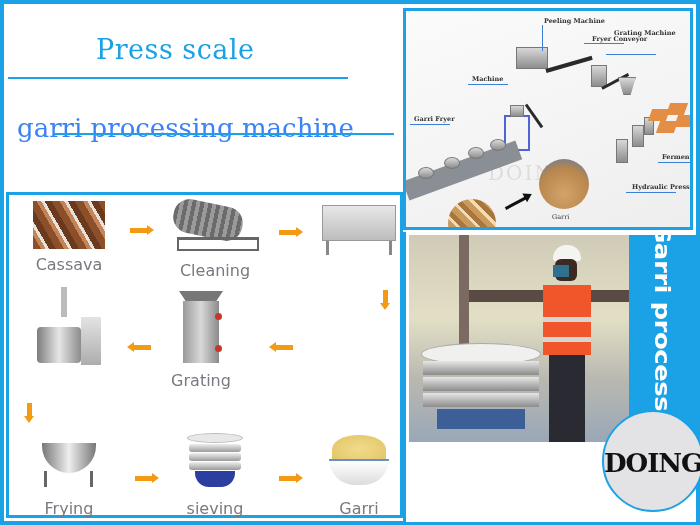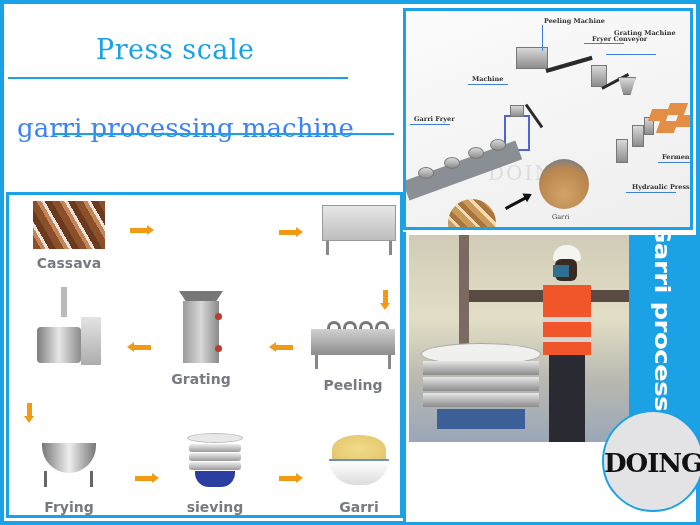--- a/index.html
+++ b/index.html
@@ -26,21 +26,21 @@
   .garri-circle { position: absolute; left: 133px; top: 148px; width: 50px; height: 50px; border-radius: 50%; background: radial-gradient(circle at 50% 70%, #d3a36a, #b9874e 60%, #5a7aa5 95%); }
   .cassava-circle { position: absolute; left: 42px; top: 188px; width: 48px; height: 48px; border-radius: 50%; background: repeating-linear-gradient(45deg,#c99a5a 0 6px,#f0dbb6 6px 9px,#a8753c 9px 14px); }
   .arrow-black { position: absolute; left: 98px; top: 190px; width: 26px; height: 3px; background: #111; transform: rotate(-28deg); }
   .arrow-black::after { content: ""; position: absolute; right: -4px; top: -4px; border-left: 8px solid #111; border-top: 5.5px solid transparent; border-bottom: 5.5px solid transparent; }
   .watermark { position: absolute; left: 82px; top: 150px; font-family: "DejaVu Serif", serif; font-size: 20px; color: rgba(120,120,120,0.18); letter-spacing: 2px; }
 
   
   .process { position: absolute; left: 6px; top: 192px; width: 397px; height: 326px; border: 3px solid #1ba1e6; background: #fff; }
   .step { position: absolute; width: 120px; text-align: center; }
   .step .img { margin: 0 auto; height: 58px; }
-  .step .lbl { font-family: "DejaVu Sans", sans-serif; font-weight: bold; font-size: 14px; color: #777a80; margin-top: 6px; }
+  .step .lbl { font-family: "DejaVu Sans", sans-serif; font-weight: normal; font-size: 16px; color: #777a80; margin-top: 6px; }
   .oarrow { position: absolute; width: 18px; height: 5px; background: #f39a14; }
   .oarrow.r::after { content: ""; position: absolute; right: -6px; top: -3px; border-left: 7px solid #f39a14; border-top: 5.5px solid transparent; border-bottom: 5.5px solid transparent; }
   .oarrow.l::after { content: ""; position: absolute; left: -6px; top: -3px; border-right: 7px solid #f39a14; border-top: 5.5px solid transparent; border-bottom: 5.5px solid transparent; }
   .oarrow.d { width: 5px; height: 14px; }
   .oarrow.d::after { content: ""; position: absolute; left: -3px; bottom: -6px; border-top: 7px solid #f39a14; border-left: 5.5px solid transparent; border-right: 5.5px solid transparent; }
 
   .img-cassava { width: 72px; background: repeating-linear-gradient(60deg,#8b4f29 0 7px,#c28458 7px 11px,#e8e2d8 11px 14px,#6b3a1e 14px 20px); }
   .img-drum { width: 96px; position: relative; }
   .img-drum .drum { position: absolute; left: 6px; top: 6px; width: 70px; height: 34px; border-radius: 16px; background: repeating-linear-gradient(90deg,#6b6b6b 0 4px,#9a9a9a 4px 8px); transform: rotate(12deg); }
   .img-drum .base { position: absolute; left: 10px; top: 40px; width: 82px; height: 14px; border: 2px solid #666; border-top-width: 3px; }
@@ -152,20 +152,27 @@
   <div class="dlabel" style="left:146px;top:202px;font-weight:normal;">Garri</div>
 </div>
 
 <div class="process">
 
   <div class="step" style="left:0px;top:6px;">
     <div class="img img-cassava" style="height:48px;"></div>
     <div class="lbl">Cassava</div>
   </div>
   <div class="oarrow r" style="left:121px;top:33px;"></div>
+  <div class="step" style="left:146px;top:2px;">
+    <div class="img img-drum">
+        <div class="drum"></div>
+        <div class="base"></div>
+      </div>
+    <div class="lbl">Cleaning</div>
+  </div>
   <div class="oarrow r" style="left:270px;top:35px;"></div>
   <div class="step" style="left:290px;top:6px;">
     <div class="img img-tank" style="height:54px;">
         <div class="body"></div>
         <div class="legs"></div>
       </div>
   </div>
   <div class="oarrow d" style="left:374px;top:95px;"></div>
 
   <div class="step" style="left:0px;top:92px;">
@@ -179,31 +186,20 @@
   <div class="step" style="left:132px;top:96px;">
     <div class="img img-grater" style="height:74px;">
         <div class="hop"></div>
         <div class="box" style="height:62px;"></div>
         <div class="knob" style="top:22px;"></div>
         <div class="knob" style="top:54px;"></div>
       </div>
     <div class="lbl">Grating</div>
   </div>
   <div class="oarrow l" style="left:266px;top:150px;"></div>
-  <div class="step" style="left:284px;top:118px;">
-    <div class="img img-peeler">
-      <div class="coil" style="left:20px;"></div>
-        <div class="coil" style="left:36px;"></div>
-        <div class="coil" style="left:52px;"></div>
-        <div class="coil" style="left:68px;"></div>
-      <div class="body"></div>
-        <div class="legs"></div>
-    </div>
-    <div class="lbl">Peeling</div>
-  </div>
   <div class="oarrow d" style="left:18px;top:208px;"></div>
 
   <div class="step" style="left:0px;top:236px;">
     <div class="img img-fryer">
         <div class="pot"></div>
         <div class="leg" style="left:10px;"></div>
         <div class="leg" style="left:56px;"></div>
       </div>
     <div class="lbl" style="margin-top:10px;">Frying</div>
   </div>

